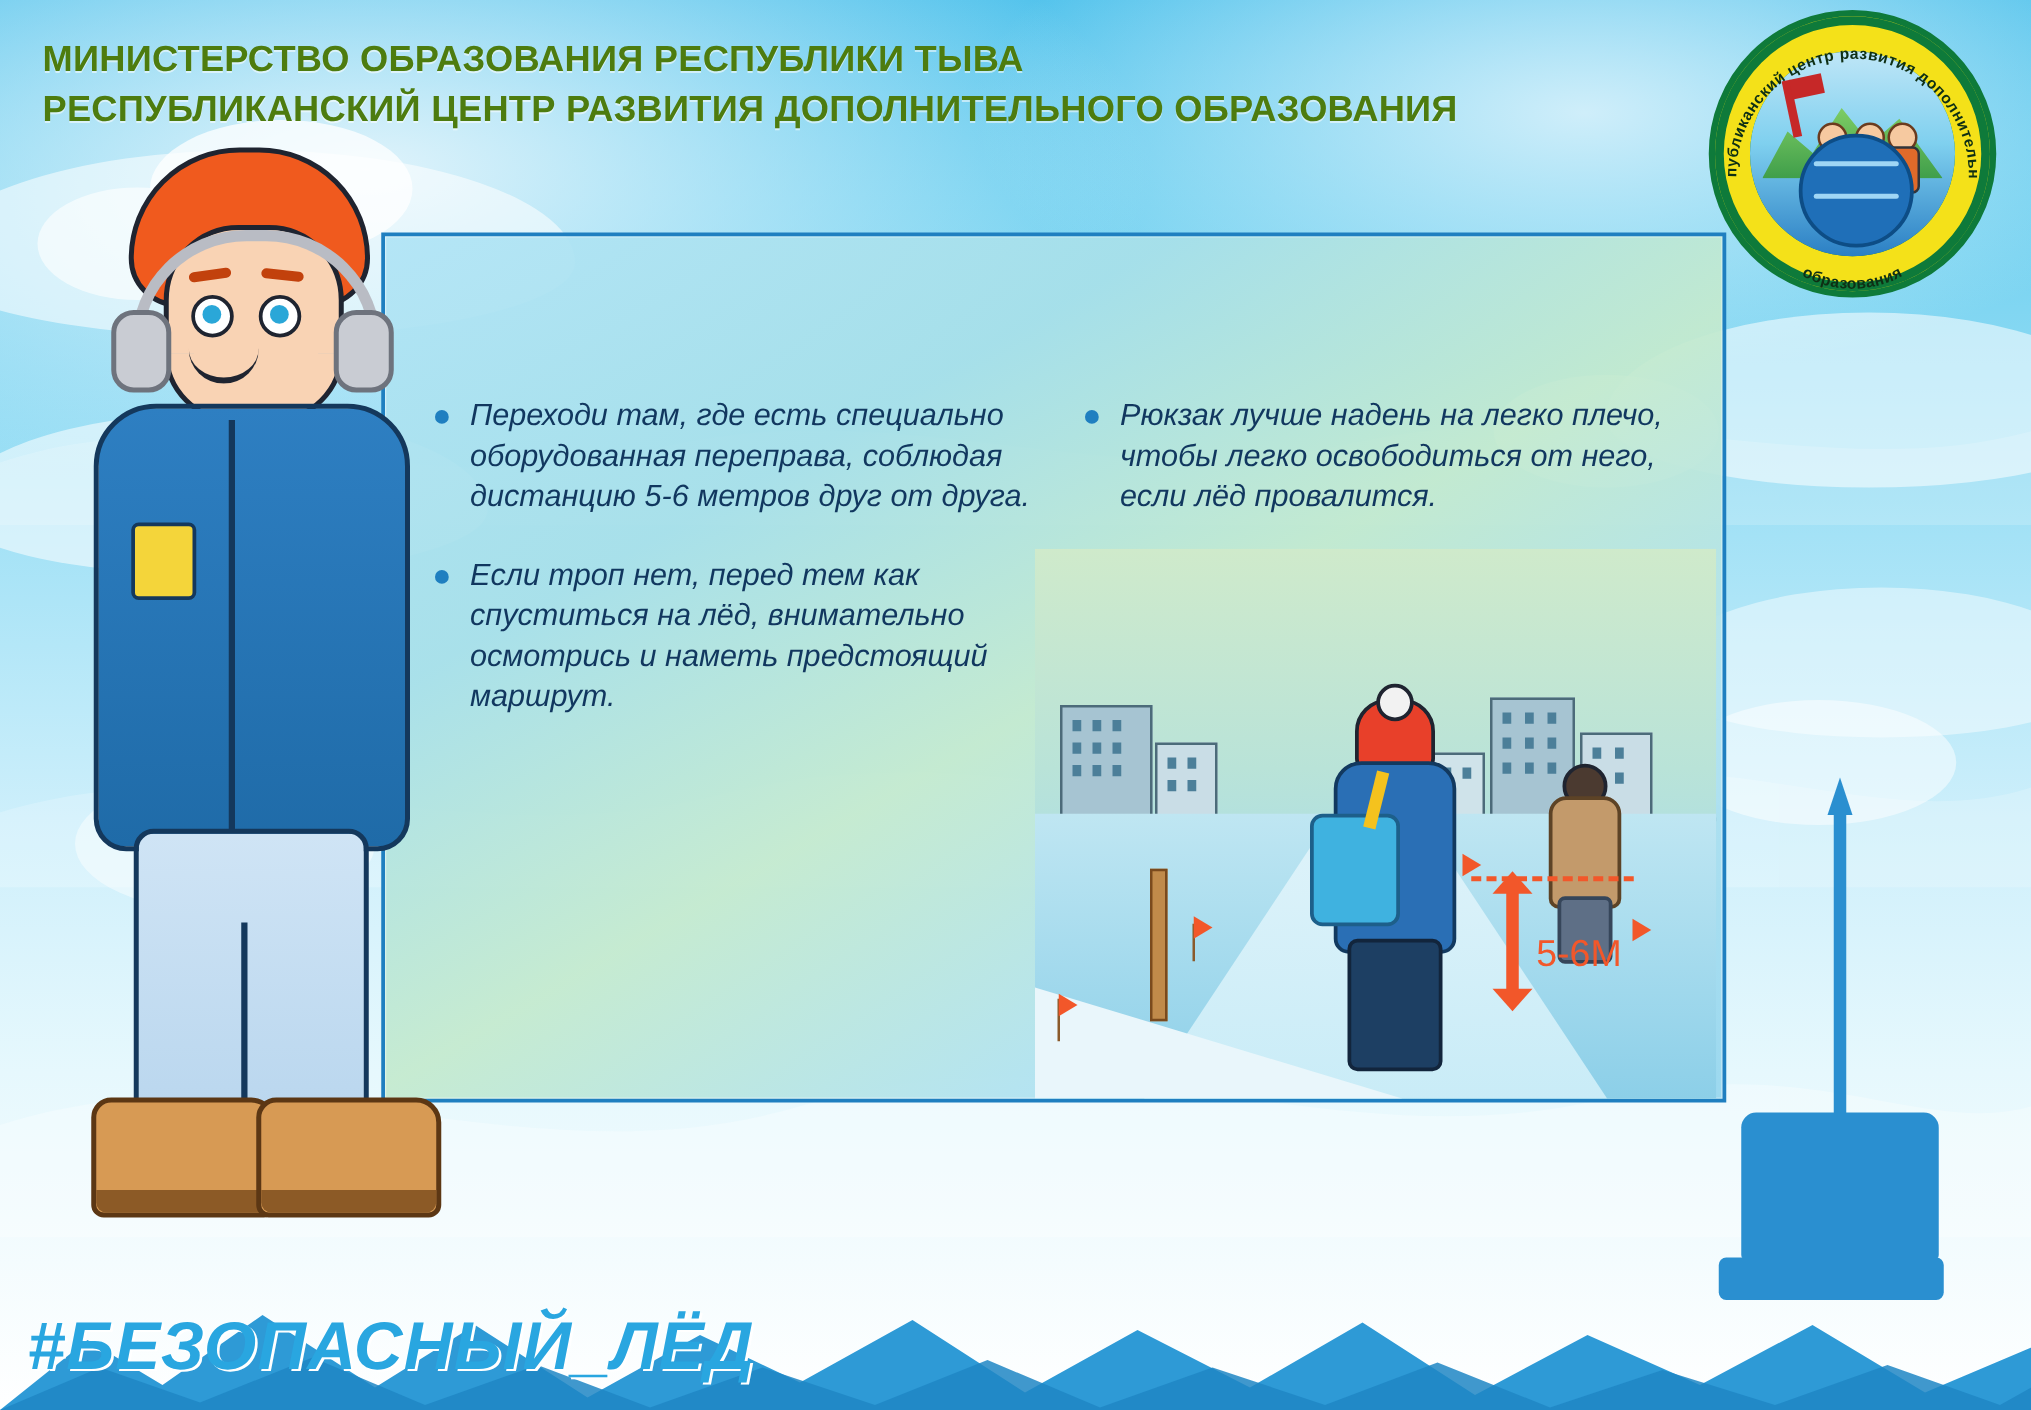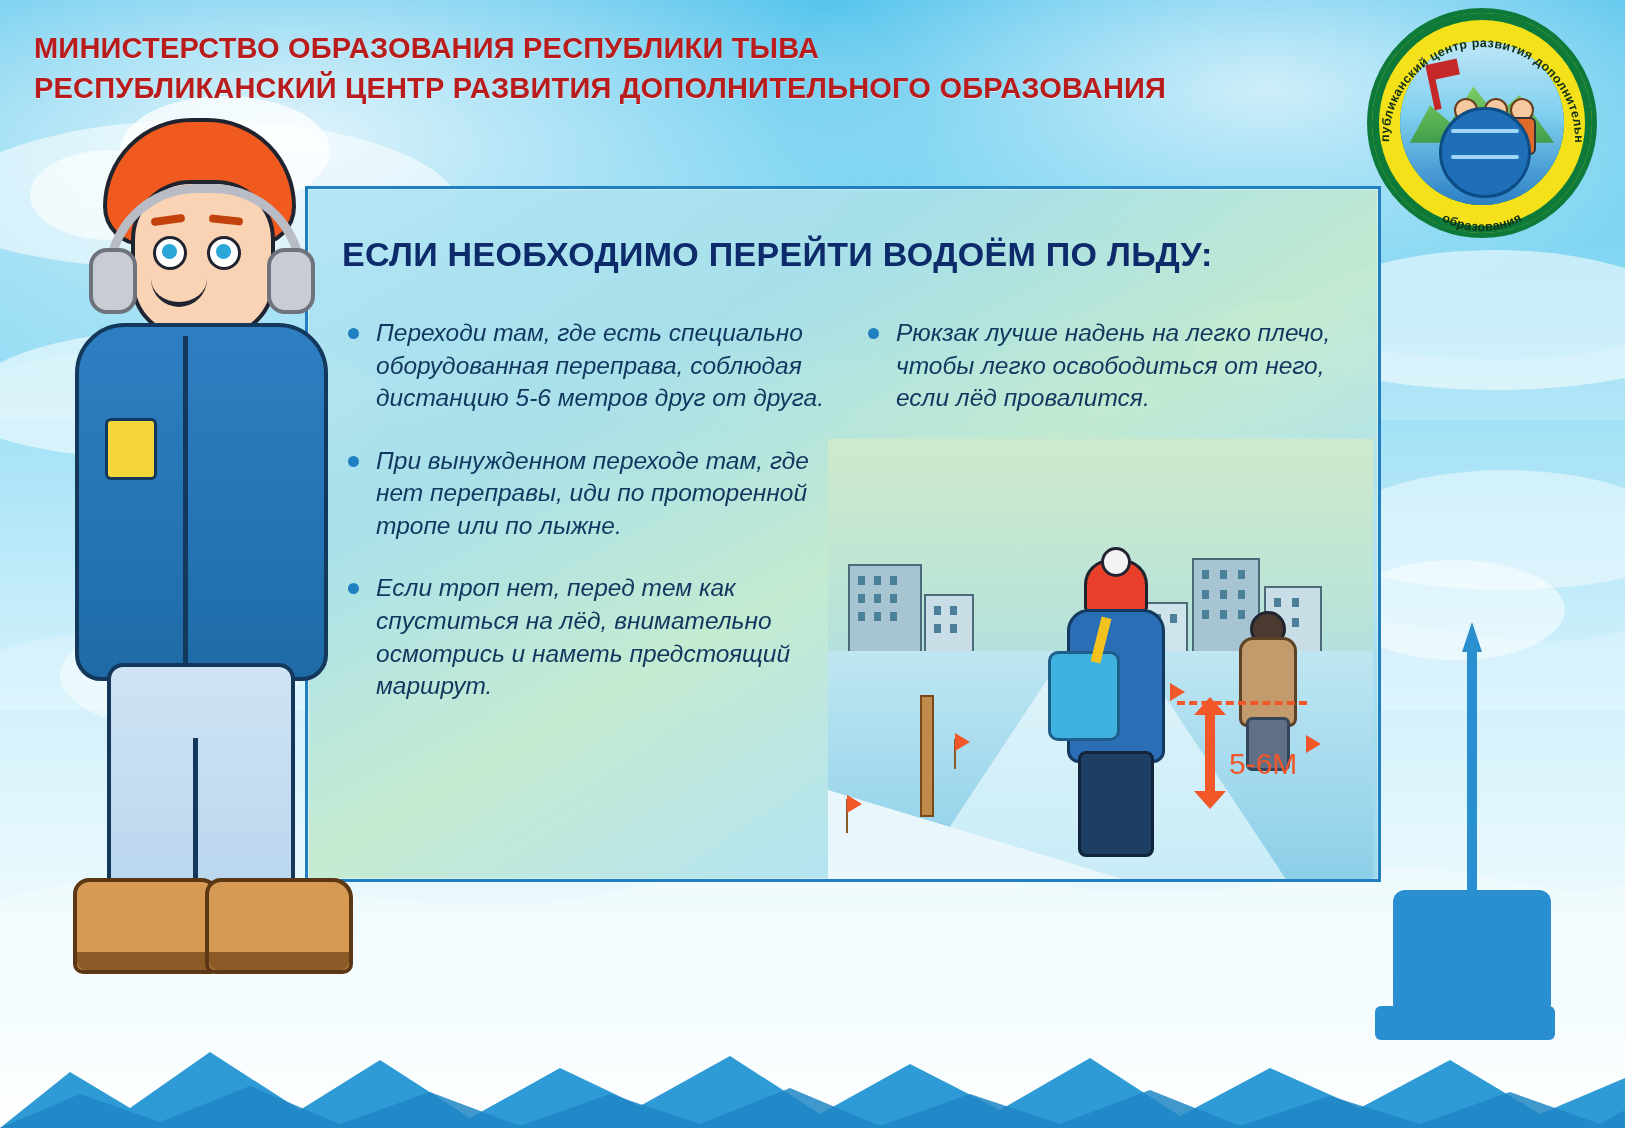--- a/index.html
+++ b/index.html
@@ -19,21 +19,21 @@
       radial-gradient(ellipse 700px 300px at 78% 8%, #cfeefa 0%, rgba(207,238,250,0) 70%),
       linear-gradient(180deg,#53c3ec 0%, #6fd0f0 14%, #a4e2f6 38%, #cdeffb 58%, #e6f8fd 76%, #ffffff 100%);
   }
   .cloud{position:absolute;background:#ffffff;border-radius:50%;opacity:.92;}
   .cloudband{position:absolute;background:#ffffff;opacity:.55;border-radius:50% 50% 50% 50%/60% 60% 40% 40%;}
   .wave{position:absolute;left:0;width:100%;opacity:.5;}
 
   
   .header{
     position:absolute;left:34px;top:28px;width:1200px;
-    color:#b91c1c;font-weight:bold;font-size:29px;line-height:1.38;
+    color:#4d7c0f;font-weight:bold;font-size:29px;line-height:1.38;
     letter-spacing:.2px;
     text-shadow:0 1px 0 #ffffff88;
   }
   .header div{white-space:nowrap;}
 
   
   .emblem{position:absolute;right:28px;top:8px;width:230px;height:230px;}
   .emblem-ring{
     position:absolute;inset:0;border-radius:50%;
     background:#f4e119;border:5px solid #0e7a3a;
@@ -206,27 +206,25 @@
       <text>
         <textPath href="#arcTop" startOffset="50%" text-anchor="middle">Республиканский центр развития дополнительного</textPath>
       </text>
       <text>
         <textPath href="#arcBottom" startOffset="50%" text-anchor="middle">образования</textPath>
       </text>
     </svg>
   </div>
 
   <div class="card">
-    <div class="card-title">ЕСЛИ НЕОБХОДИМО ПЕРЕЙТИ ВОДОЁМ ПО ЛЬДУ:</div>
 
     <div class="cols">
       <div class="col-left">
         <ul class="bullets">
           <li>Переходи там, где есть специально оборудованная переправа, соблюдая дистанцию 5-6 метров друг от друга.</li>
-          <li>При вынужденном переходе там, где нет переправы, иди по проторенной тропе или по лыжне.</li>
           <li>Если троп нет, перед тем как спуститься на лёд, внимательно осмотрись и наметь предстоящий маршрут.</li>
         </ul>
       </div>
       <div class="col-right">
         <ul class="bullets">
           <li>Рюкзак лучше надень на легко плечо, чтобы легко освободиться от него, если лёд провалится.</li>
         </ul>
       </div>
     </div>
 
@@ -347,15 +345,16 @@
     <div class="mon-base"></div>
     <div class="mon-step"></div>
   </div>
 
   <svg class="mountains" viewBox="0 0 1625 130" preserveAspectRatio="none">
     <path d="M0,130 L70,74 L130,110 L210,54 L300,112 L380,62 L470,120 L560,70 L640,108 L730,58 L820,116 L910,66 L1000,112 L1090,60 L1180,118 L1270,70 L1360,110 L1450,62 L1540,116 L1625,80 L1625,130 Z" fill="#2e9ad6"></path>
     <path d="M0,130 L80,96 L160,124 L250,88 L340,126 L430,94 L520,128 L610,96 L700,126 L790,90 L880,128 L970,96 L1060,126 L1150,92 L1240,128 L1330,98 L1420,126 L1510,94 L1600,126 L1625,112 L1625,130 Z" fill="#1f86c4" opacity=".85"></path>
   </svg>
 
   <div class="hashtags">
+    <div>#БЕЗОПАСНЫЙ_ЛЁД</div>
   </div>
 
 </div>
 
 </body></html>

